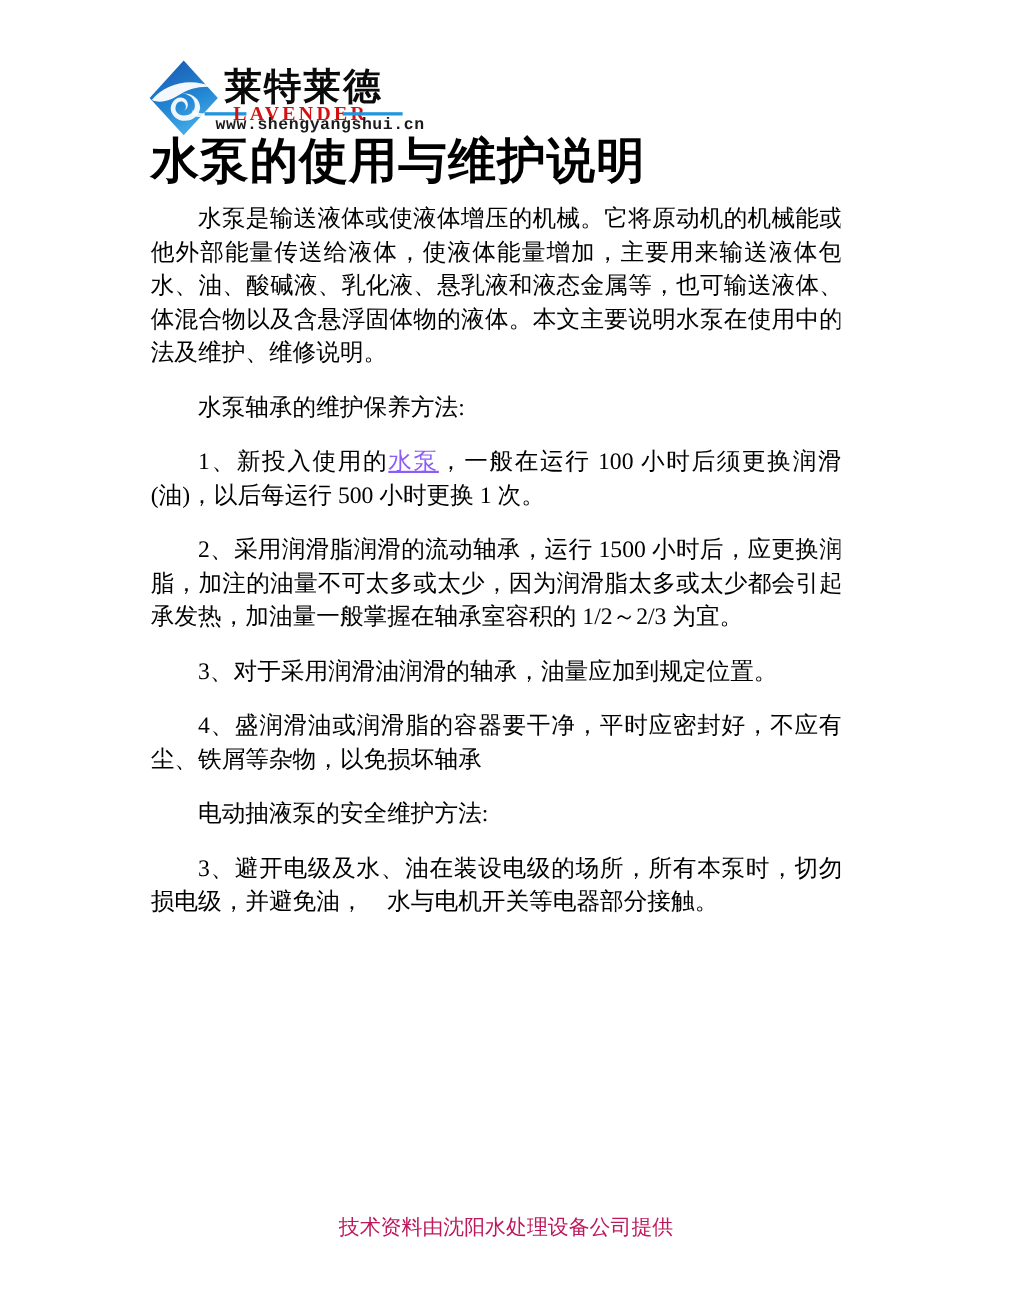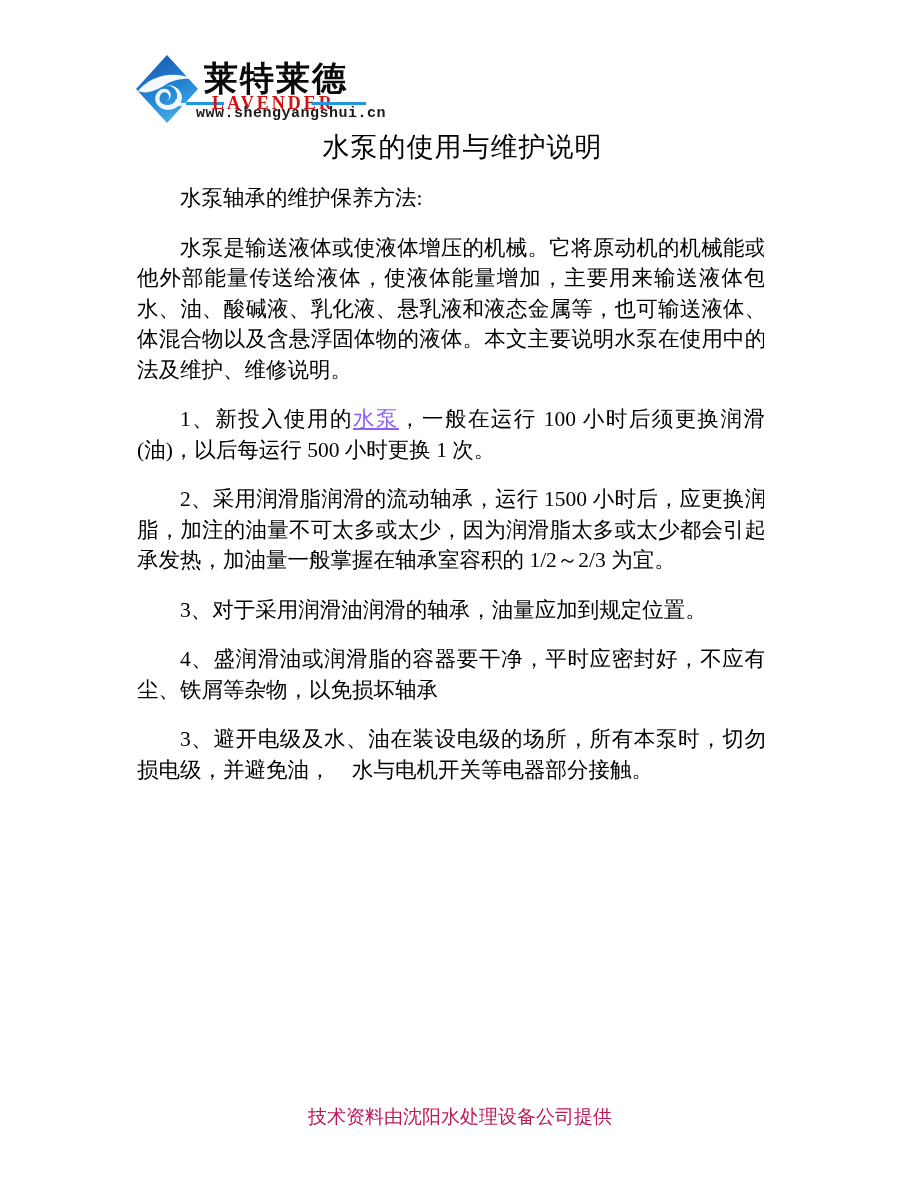--- a/index.html
+++ b/index.html
@@ -33,22 +33,22 @@
   .site{
     position:absolute;left:196px;top:105px;
     font-size:15px;font-weight:bold;letter-spacing:0.5px;
     color:#1a1a1a;white-space:nowrap;
     font-family:"Liberation Mono","DejaVu Sans Mono",monospace;
   }
   
   .content{position:absolute;left:137px;top:124px;width:651px;}
   .doc-title{
     margin:0 0 13px 0;
-    font-size:27px;line-height:46px;font-weight:normal;
-    text-align:center;letter-spacing:1px;
+    font-size:44px;line-height:46px;font-weight:bold;
+    text-align:left;letter-spacing:1px;
   }
   .para{
     margin:0 0 19px 0;
     font-size:21.5px;line-height:30.5px;
     text-align:justify;
     text-indent:2em;
   }
   .para a.doc-link{color:#8b5cf6;text-decoration:underline;cursor:pointer;}
   .footer{
     position:absolute;left:0;top:1103px;width:920px;
@@ -84,30 +84,31 @@
       <span class="brand-en">LAVENDER</span>
       <span class="lav-line right"></span>
     </div>
     <div class="site">www.shengyangshui.cn</div>
   </div>
 
   <div class="content">
 
     <h1 class="doc-title">水泵的使用与维护说明</h1>
 
+    <p class="para">水泵是输送液体或使液体增压的机械。它将原动机的机械能或其他外部能量传送给液体，使液体能量增加，主要用来输送液体包括水、油、酸碱液、乳化液、悬乳液和液态金属等，也可输送液体、气体混合物以及含悬浮固体物的液体。本文主要说明水泵在使用中的方法及维护、维修说明。</p>
+
     <p class="para">水泵轴承的维护保养方法:</p>
-
-    <p class="para">水泵是输送液体或使液体增压的机械。它将原动机的机械能或其他外部能量传送给液体，使液体能量增加，主要用来输送液体包括水、油、酸碱液、乳化液、悬乳液和液态金属等，也可输送液体、气体混合物以及含悬浮固体物的液体。本文主要说明水泵在使用中的方法及维护、维修说明。</p>
 
     <p class="para"><span>1、新投入使用的</span><a class="doc-link">水泵</a><span>，一般在运行 100 小时后须更换润滑脂(油)，以后每运行 500 小时更换 1 次。</span></p>
 
     <p class="para">2、采用润滑脂润滑的流动轴承，运行 1500 小时后，应更换润滑脂，加注的油量不可太多或太少，因为润滑脂太多或太少都会引起轴承发热，加油量一般掌握在轴承室容积的 1/2～2/3 为宜。</p>
     <p class="para">3、对于采用润滑油润滑的轴承，油量应加到规定位置。</p>
     <p class="para">4、盛润滑油或润滑脂的容器要干净，平时应密封好，不应有灰尘、铁屑等杂物，以免损坏轴承</p>
 
+    <p class="para">电动抽液泵的安全维护方法:</p>
 
     <p class="para">3、避开电级及水、油在装设电级的场所，所有本泵时，切勿有损电级，并避免油，　水与电机开关等电器部分接触。</p>
 
   </div>
 
   <div class="footer">技术资料由沈阳水处理设备公司提供</div>
 
 </div>
 
 </body></html>

